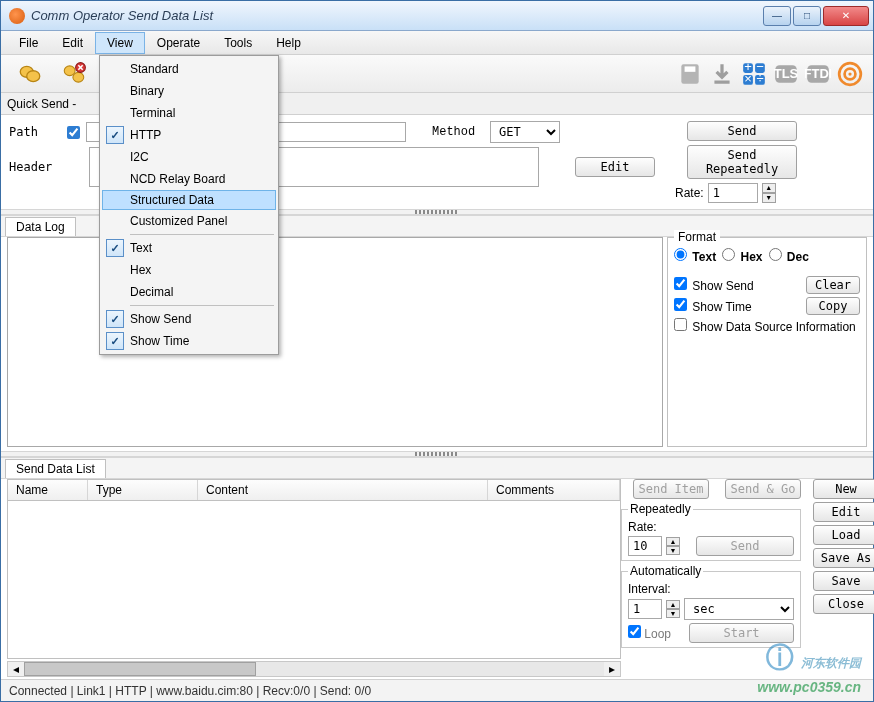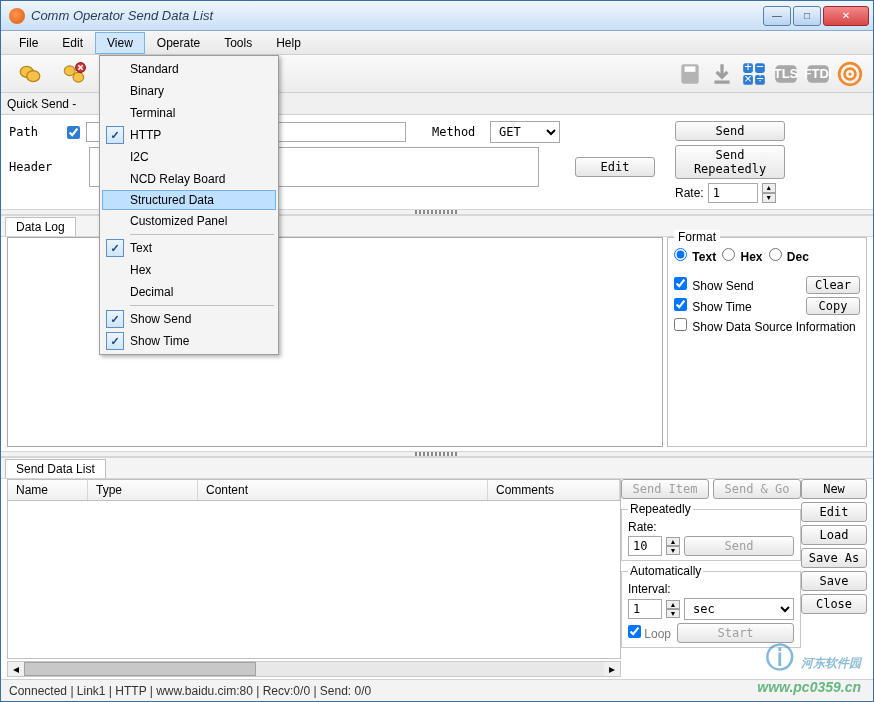--- a/index.html
+++ b/index.html
@@ -21,21 +21,21 @@
 .quickbar { height: 22px; background: #f0f0f0; border-bottom: 1px solid #d0d0d0; display:flex; align-items:center; padding:0 6px; font-family:"SimSun",monospace; }
 .section-bar { height: 22px; background: #f4f4f4; border-top:1px solid #d6d6d6; border-bottom:1px solid #d6d6d6; display:flex; align-items:center; font-family:"SimSun",monospace; }
 .section-tab { padding: 2px 10px; border:1px solid #c0c0c0; border-bottom:none; background:#fff; margin-left:4px; }
 .http-panel { padding: 6px 8px; display:flex; gap:8px; }
 .http-left { flex:1; }
 .http-row { display:flex; align-items:center; gap:6px; margin-bottom:4px; }
 .http-row label { width: 52px; font-family:"SimSun",monospace; }
 input[type=text], textarea, select { font-family:"SimSun",monospace; font-size:12px; border:1px solid #a8a8a8; background:#fff; padding:2px 4px; }
 textarea { resize:none; }
 .right-col { width: 200px; display:flex; flex-direction:column; gap:4px; align-items:flex-start; padding-left:10px; }
-.btn { font-family:"SimSun",monospace; font-size:12px; padding:2px 0; background:linear-gradient(#fefefe,#e6e6e6); border:1px solid #a0a0a0; border-radius:3px; cursor:pointer; text-align:center; }
+.btn { font-family:"SimSun",monospace; font-size:12px; padding:2px 0; background:linear-gradient(#fefefe,#e6e6e6); border:1px solid #a0a0a0; border-radius:3px; cursor:pointer; text-align:center;margin-left:12px; }
 .log-panel { flex:1; display:flex; gap:4px; padding:0 6px 4px 6px; min-height:0; }
 .log-box { flex:1; border:1px solid #a8a8a8; background:#fff; }
 .format-box { width: 200px; border:1px solid #c0c0c0; padding:4px 6px; font-family:"SimSun",monospace; }
 .format-box .title { position:relative; top:-12px; background:#fff; padding:0 4px; display:inline-block; }
 .format-row { display:flex; align-items:center; gap:6px; margin:3px 0; }
 .format-row input[type=radio],.format-row input[type=checkbox]{ margin-right:2px; }
 .format-row b { font-weight:bold; }
 .mini-btn { width:54px; padding:1px 0; }
 .splitter { height:6px; background:#f2f2f2; border-top:1px solid #d6d6d6; border-bottom:1px solid #d6d6d6; display:flex; align-items:center; justify-content:center; }
 .splitter .dots{ width:44px; height:4px; background:repeating-linear-gradient(90deg,#8a8a8a 0 2px,transparent 2px 4px);}
@@ -152,21 +152,21 @@
   <div class="quickbar">
     <span>Quick Send -</span>
   </div>
 
   <div class="http-panel">
     <div class="http-left">
       <div class="http-row">
         <label>Path</label>
         <input type="checkbox" checked="" style="accent-color: rgb(45, 125, 210);">
         <input type="text" style="flex: 1 1 0%; max-width: 320px;" value="">
-        <label style="margin-left:20px;">Method</label>
+        <label style="margin-left:20px;font-family:Liberation Mono, monospace;">Method</label>
         <select style="width:70px;"><option>GET</option></select>
       </div>
       <div class="http-row">
         <label>Header</label>
         <span style="width:16px;"></span>
         <textarea style="flex: 1 1 0%; max-width: 450px; height: 40px;"></textarea>
         <button class="btn" style="width:80px; margin-left:30px;">Edit</button>
       </div>
     </div>
     <div class="right-col">

